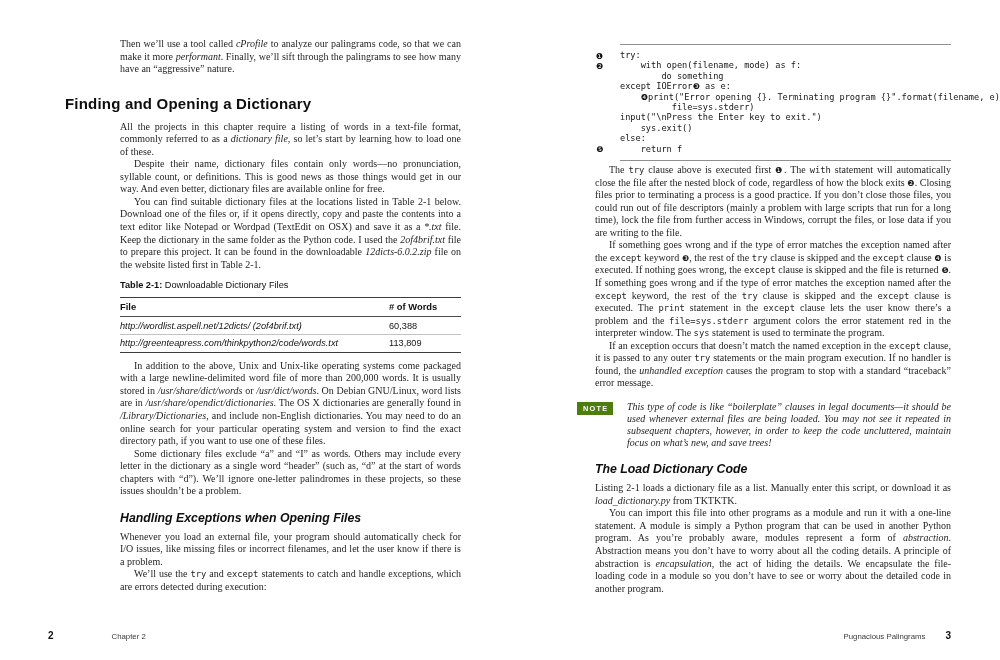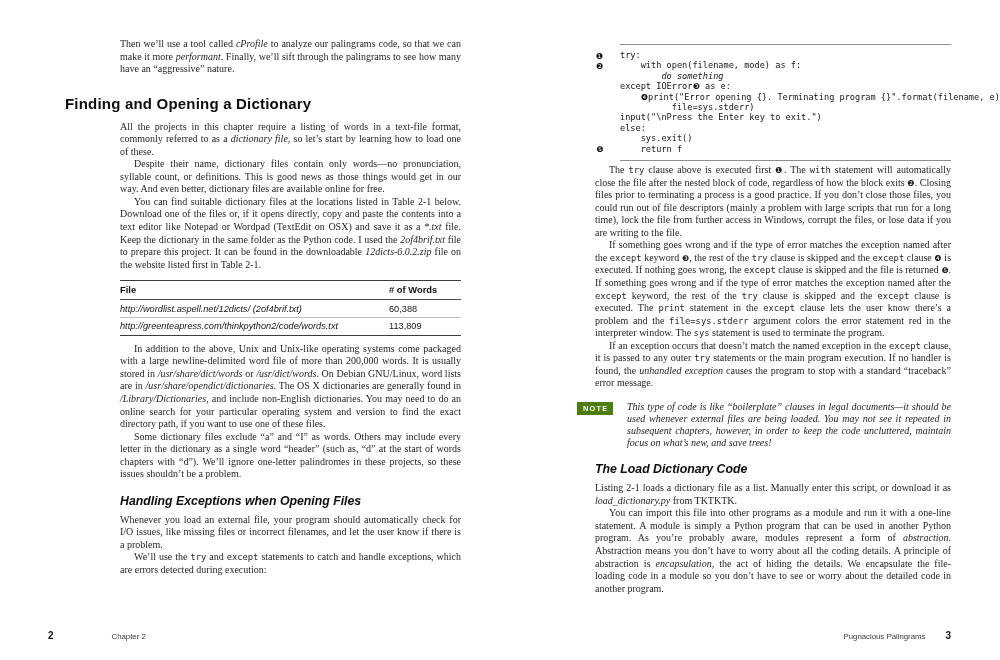--- a/index.html
+++ b/index.html
@@ -27,21 +27,21 @@
   h2 {
     font-family:"Liberation Sans", sans-serif;
     font-weight:bold; font-style:italic; font-size:12.3px; color:#0e0e0e;
     margin:13px 0 6px 0;
   }
 
   
   .s-i  { font-style:italic; }
   .s-m  { font-family:"DejaVu Sans Mono", monospace; font-size:8.8px; }
   .s-n  { font-family:"DejaVu Sans", sans-serif; font-size:8.2px; }
-  .s-ci { font-style:italic; }
+  .s-ci { }
 
   
   .table-wrap { margin:9px 0 7px 0; font-family:"Liberation Sans", sans-serif; }
   .table-caption { font-size:9.2px; color:#101010; margin-bottom:7px; }
   .cap-label { font-weight:bold; }
   table { width:100%; border-collapse:collapse;
           border-top:1.5px solid #3c3c3c; border-bottom:1.5px solid #3c3c3c; }
   th { font-size:9.4px; font-weight:bold; text-align:left;
        border-bottom:1px solid #4a4a4a; padding:3px 0 4px 0; color:#101010; }
   td { font-size:9.2px; padding:3.4px 0; border-top:1px solid #c2c2c2; color:#141414; }
@@ -95,20 +95,24 @@
 <div class="spread">
 
   <div class="col left-col">
     <p class="body">Then we’ll use a tool called <span class="s-i">cProfile</span> to analyze our palingrams code, so that we can make it more <span class="s-i">performant</span>. Finally, we’ll sift through the palingrams to see how many have an “aggressive” nature.</p>
     <h1>Finding and Opening a Dictionary</h1>
     <p class="body">All the projects in this chapter require a listing of words in a text-file format, commonly referred to as a <span class="s-i">dictionary file</span>, so let’s start by learning how to load one of these.</p>
     <p class="body indent">Despite their name, dictionary files contain only words—no pronunciation, syllable count, or definitions. This is good news as those things would get in our way. And even better, dictionary files are available online for free.</p>
     <p class="body indent">You can find suitable dictionary files at the locations listed in Table 2-1 below. Download one of the files or, if it opens directly, copy and paste the contents into a text editor like Notepad or Wordpad (TextEdit on OSX) and save it as a <span class="s-i">*.txt</span> file. Keep the dictionary in the same folder as the Python code. I used the <span class="s-i">2of4brif.txt</span> file to prepare this project. It can be found in the downloadable <span class="s-i">12dicts-6.0.2.zip</span> file on the website listed first in Table 2-1.</p>
 
     <div class="table-wrap">
+      <div class="table-caption">
+        <span class="cap-label">Table 2-1:</span>
+        <span>Downloadable Dictionary Files</span>
+      </div>
       <table>
         <thead>
           <tr>
             <th>File</th>
             <th class="num-col"># of Words</th>
           </tr>
         </thead>
         <tbody>
           <tr>
             <td class="url">http://wordlist.aspell.net/12dicts/ (2of4brif.txt)</td>
@@ -136,22 +140,22 @@
   <div class="col right-col">
 
     <div class="code-block">
       <div class="code-line"><span class="marker">❶</span><span>try:</span></div>
       <div class="code-line"><span class="marker">❷</span><span>    with open(filename, mode) as f:</span></div>
       <div class="code-line"><span class="marker"></span><span>        <span class="s-ci">do something</span></span></div>
       <div class="code-line"><span class="marker"></span><span>except IOError<span class="s-n">❸</span> as e:</span></div>
       <div class="code-line"><span class="marker"></span><span>    <span class="s-n">❹</span>print("Error opening {}. Terminating program {}".format(filename, e),</span></div>
       <div class="code-line"><span class="marker"></span><span>          file=sys.stderr)</span></div>
       <div class="code-line"><span class="marker"></span><span>input("\nPress the Enter key to exit.")</span></div>
+      <div class="code-line"><span class="marker"></span><span>    sys.exit()</span></div>
       <div class="code-line"><span class="marker"></span><span>else:</span></div>
-      <div class="code-line"><span class="marker"></span><span>    sys.exit()</span></div>
       <div class="code-line"><span class="marker">❺</span><span>    return f</span></div>
     </div>
 
     <p class="body indent after-code">The <span class="s-m">try</span> clause above is executed first <span class="s-n">❶</span>. The <span class="s-m">with</span> statement will automatically close the file after the nested block of code, regardless of how the block exits <span class="s-n">❷</span>. Closing files prior to terminating a process is a good practice. If you don’t close those files, you could run out of file descriptors (mainly a problem with large scripts that run for a long time), lock the file from further access in Windows, corrupt the files, or lose data if you are writing to the file.</p>
     <p class="body indent">If something goes wrong and if the type of error matches the exception named after the <span class="s-m">except</span> keyword <span class="s-n">❸</span>, the rest of the <span class="s-m">try</span> clause is skipped and the <span class="s-m">except</span> clause <span class="s-n">❹</span> is executed. If nothing goes wrong, the <span class="s-m">except</span> clause is skipped and the file is returned <span class="s-n">❺</span>. If something goes wrong and if the type of error matches the exception named after the <span class="s-m">except</span> keyword, the rest of the <span class="s-m">try</span> clause is skipped and the <span class="s-m">except</span> clause is executed. The <span class="s-m">print</span> statement in the <span class="s-m">except</span> clause lets the user know there’s a problem and the <span class="s-m">file=sys.stderr</span> argument colors the error statement red in the interpreter window. The <span class="s-m">sys</span> statement is used to terminate the program.</p>
     <p class="body indent">If an exception occurs that doesn’t match the named exception in the <span class="s-m">except</span> clause, it is passed to any outer <span class="s-m">try</span> statements or the main program execution. If no handler is found, the <span class="s-i">unhandled exception</span> causes the program to stop with a standard “traceback” error message.</p>
 
     <div class="note">
       <span class="note-badge">NOTE</span>
       <p class="note-text">This type of code is like “boilerplate” clauses in legal documents—it should be used whenever external files are being loaded. You may not see it repeated in subsequent chapters, however, in order to keep the code uncluttered, maintain focus on what’s new, and save trees!</p>

